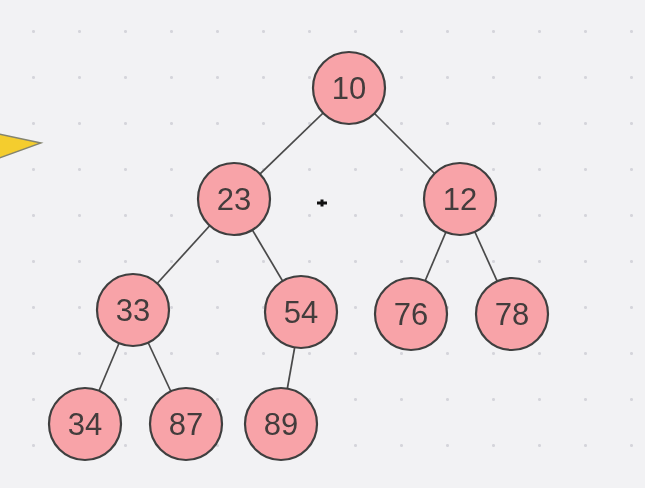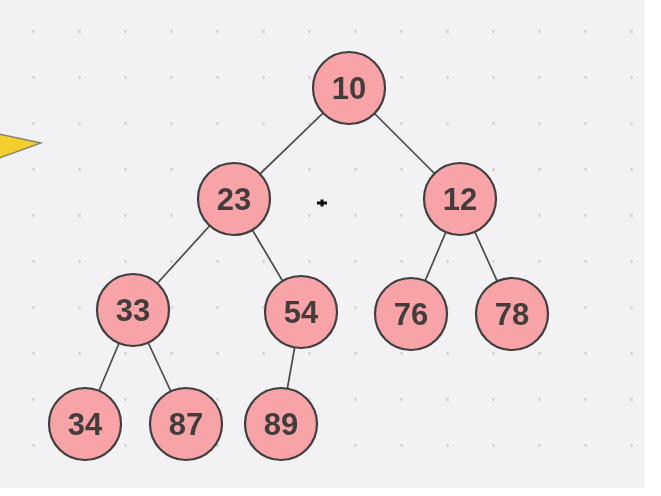--- a/index.html
+++ b/index.html
@@ -14,21 +14,20 @@
   .stage {
     position: absolute;
     left: 0;
     top: 0;
     width: 645px;
     height: 488px;
     background-color: #f2f2f4;
     background-image: radial-gradient(circle at 1.5px 1.5px, #d5d5db 1.3px, rgba(0,0,0,0) 1.6px);
     background-size: 46px 46px;
     background-position: 32px 30px;
-    font-weight: bold;
   }
   svg.diagram {
     position: absolute;
     left: 0;
     top: 0;
   }
   .node-circle { stroke-width: 2.2px; }
   .node-label {
     font-family: "Liberation Sans", sans-serif;
     font-size: 31px;

